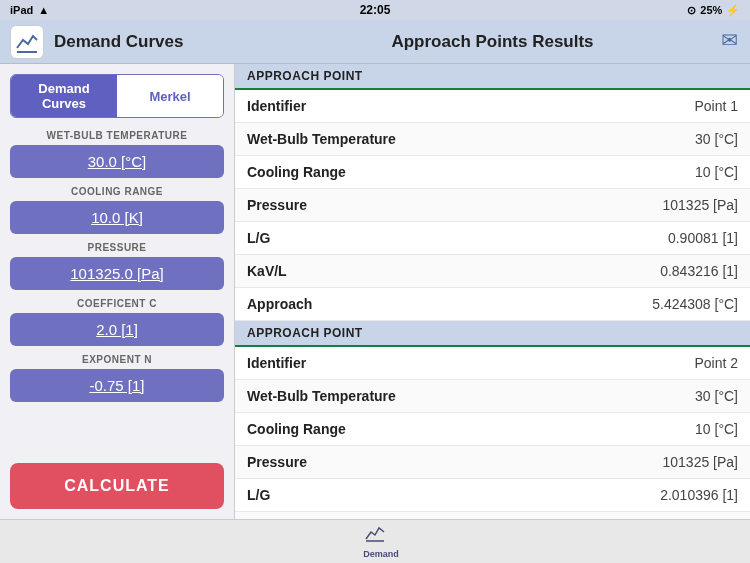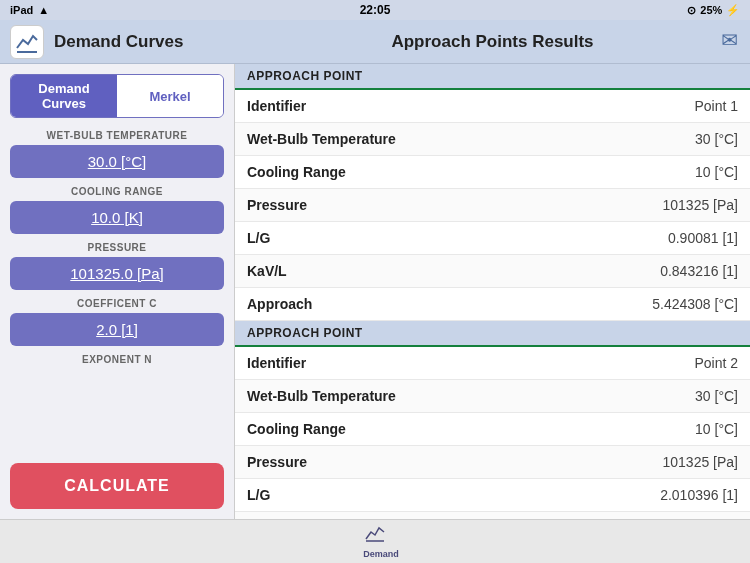--- a/index.html
+++ b/index.html
@@ -271,20 +271,21 @@
       <input class="field-input" type="text" value="101325.0 [Pa]" style="">
     </div>
 
     <div class="field-group">
       <span class="field-label">COEFFICENT C</span>
       <input class="field-input" type="text" value="2.0 [1]" style="">
     </div>
 
     <div class="field-group">
       <span class="field-label">EXPONENT N</span>
+      <input class="field-input" type="text" value="-0.75 [1]" style="">
     </div>
 
     <div style="flex:1;"></div>
 
     <button class="calculate-btn">CALCULATE</button>
 
   </div>
 
   <div class="right-panel">
     <table class="results-table">

